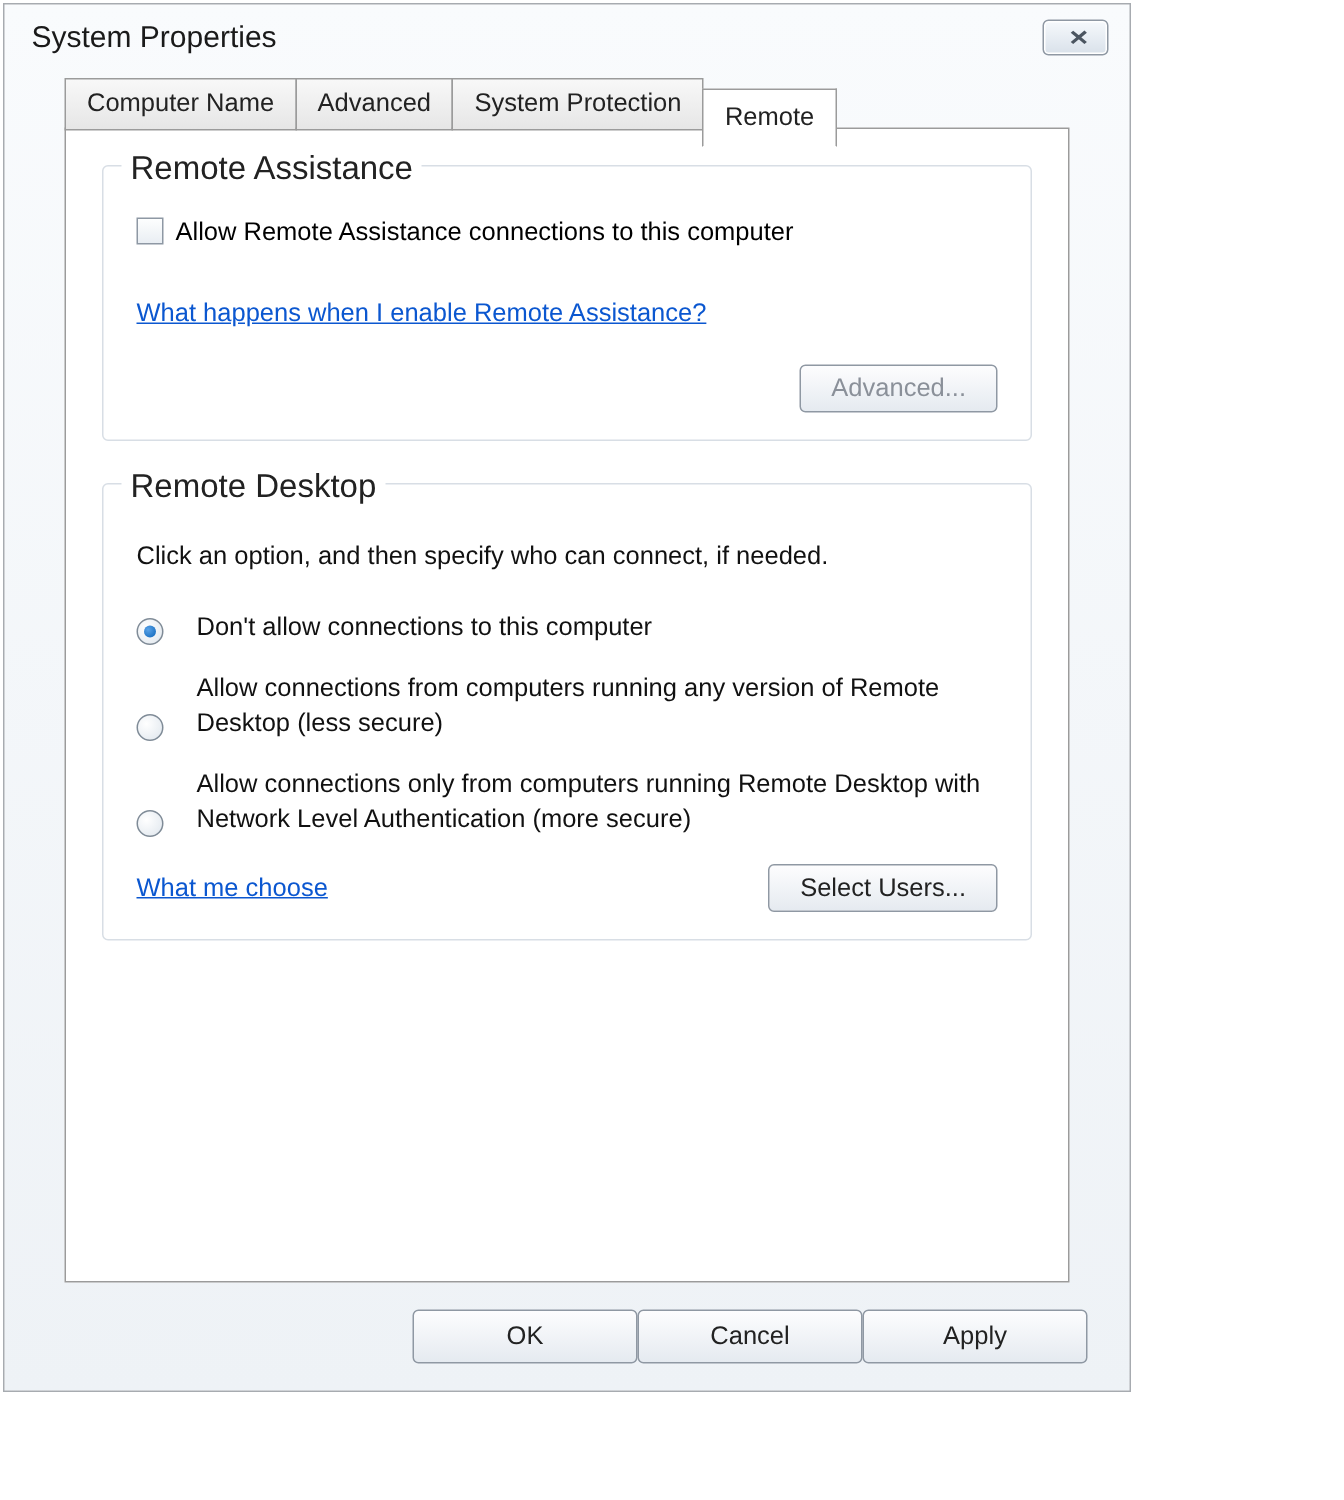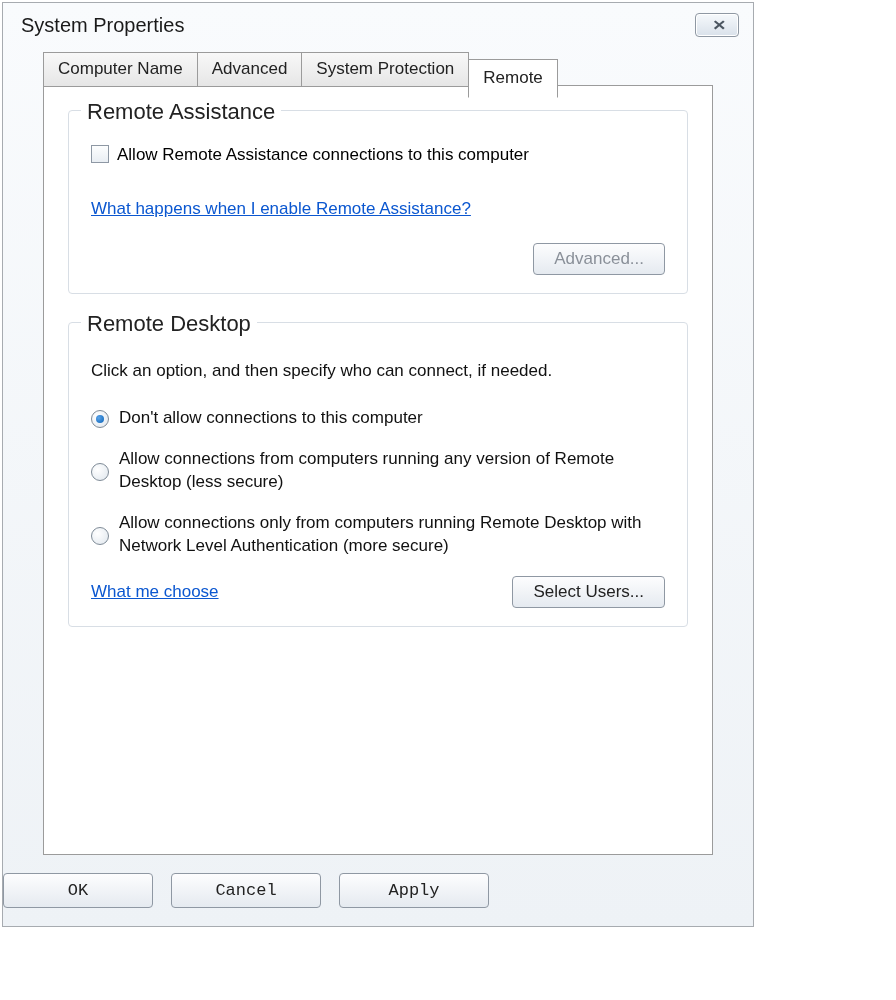--- a/index.html
+++ b/index.html
@@ -151,22 +151,22 @@
     display: flex;
     justify-content: flex-end;
     margin-top: 24px;
   }
   .desc {
     margin: 18px 0 26px 0;
     color: #111;
   }
   .radio-row {
     display: flex;
-    align-items: center;
-    gap: 10px;
+    align-items: flex-end;
+    gap: 22px;
     margin: 10px 0 18px 0;
   }
   .radio {
     width: 18px;
     height: 18px;
     border: 1px solid #7f8b97;
     border-radius: 50%;
     background: radial-gradient(circle at 35% 35%, #fff, #dfe6ed);
     flex-shrink: 0;
     margin-top: 2px;
@@ -188,23 +188,22 @@
     line-height: 1.35;
   }
   .bottom-row {
     display: flex;
     justify-content: space-between;
     align-items: center;
     margin-top: 8px;
   }
   .dialog-buttons {
     display: flex;
-    gap: 18px;
+    justify-content: flex-end;
     margin: 18px 28px 0 0;
-    font-family: Liberation Mono, monospace;
   }
   .dialog-buttons .btn {
     min-width: 150px;
     padding: 7px 10px;
   }
 </style>
 </head>
 <body>
 
 <div class="window">

